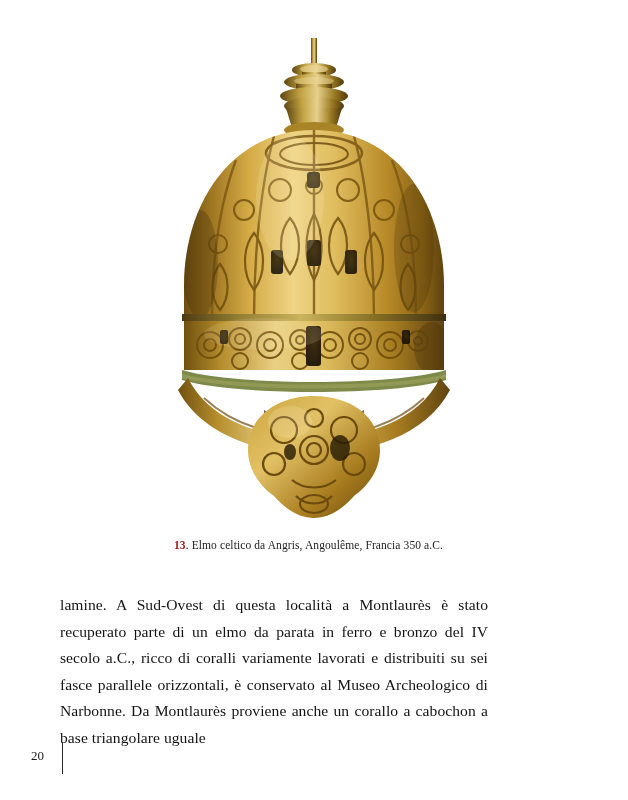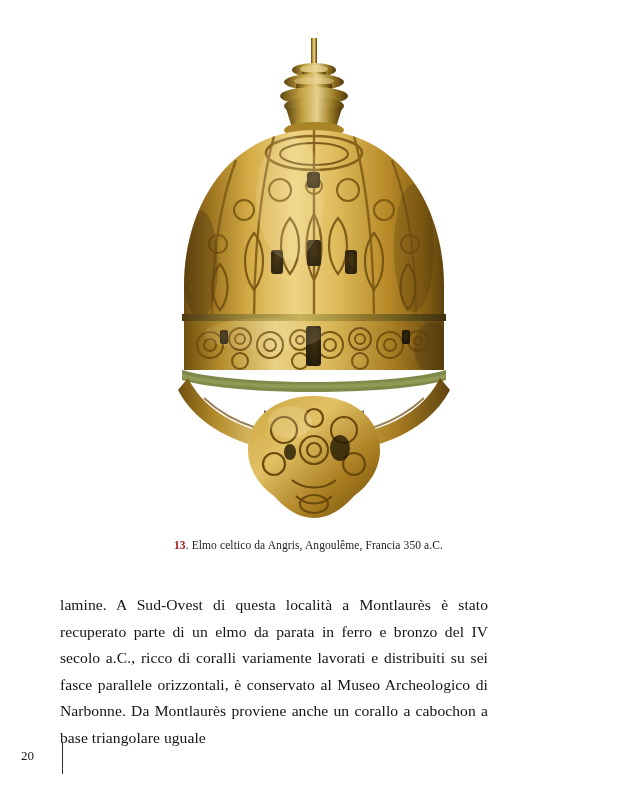--- a/index.html
+++ b/index.html
@@ -71,21 +71,21 @@
     color: #141414;
     letter-spacing: 0.05px;
   }
   .body-text p {
     margin: 0;
   }
 
   
   .folio {
     position: absolute;
-    left: 21px;
+    left: 31px;
     top: 748px;
     font-family: "Liberation Serif", serif;
     font-size: 13px;
     color: #1a1a1a;
   }
   .folio-rule {
     position: absolute;
     left: 62px;
     top: 742px;
     width: 1px;

